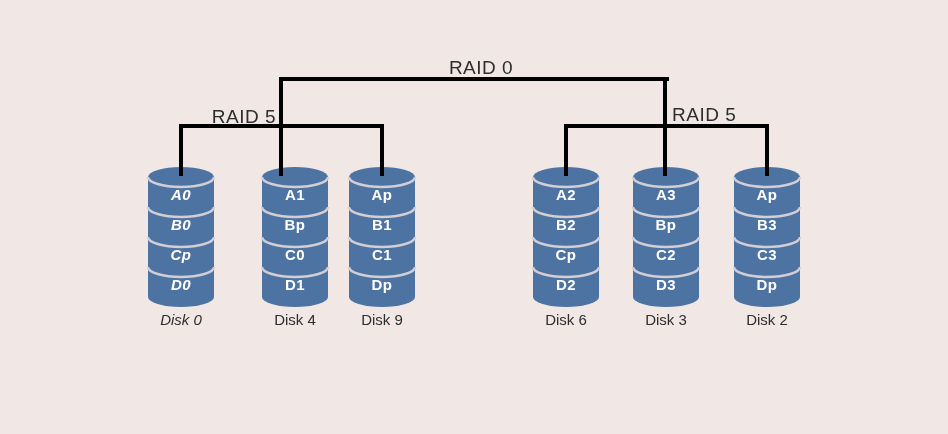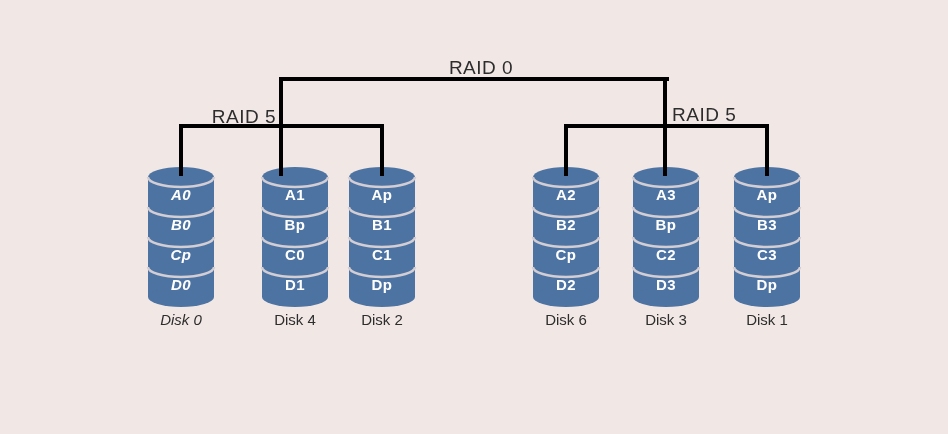--- a/index.html
+++ b/index.html
@@ -117,21 +117,21 @@
       <ellipse class="body" cx="36" cy="12" rx="33" ry="10"></ellipse>
       <path class="sep" d="M3 12 A33 10 0 0 0 69 12"></path>
       <path class="sep" d="M3 42 A33 10 0 0 0 69 42"></path>
       <path class="sep" d="M3 72 A33 10 0 0 0 69 72"></path>
       <path class="sep" d="M3 102 A33 10 0 0 0 69 102"></path>
       <text class="seg" x="36" y="35">Ap</text>
       <text class="seg" x="36" y="65">B1</text>
       <text class="seg" x="36" y="95">C1</text>
       <text class="seg" x="36" y="125">Dp</text>
     </svg>
-    <div class="disk-name">Disk 2</div>
+    <div class="disk-name">Disk 9</div>
   </div>
 
   <div class="disk" style="left:530px;">
     <svg class="disk-svg" width="72" height="148" viewBox="0 0 72 148">
       <rect class="body" x="3" y="12" width="66" height="120"></rect>
       <ellipse class="body" cx="36" cy="132" rx="33" ry="10"></ellipse>
       <ellipse class="body" cx="36" cy="12" rx="33" ry="10"></ellipse>
       <path class="sep" d="M3 12 A33 10 0 0 0 69 12"></path>
       <path class="sep" d="M3 42 A33 10 0 0 0 69 42"></path>
       <path class="sep" d="M3 72 A33 10 0 0 0 69 72"></path>
@@ -168,16 +168,16 @@
       <ellipse class="body" cx="36" cy="12" rx="33" ry="10"></ellipse>
       <path class="sep" d="M3 12 A33 10 0 0 0 69 12"></path>
       <path class="sep" d="M3 42 A33 10 0 0 0 69 42"></path>
       <path class="sep" d="M3 72 A33 10 0 0 0 69 72"></path>
       <path class="sep" d="M3 102 A33 10 0 0 0 69 102"></path>
       <text class="seg" x="36" y="35">Ap</text>
       <text class="seg" x="36" y="65">B3</text>
       <text class="seg" x="36" y="95">C3</text>
       <text class="seg" x="36" y="125">Dp</text>
     </svg>
-    <div class="disk-name">Disk 1</div>
+    <div class="disk-name">Disk 2</div>
   </div>
 
 </div>
 
 </body></html>

